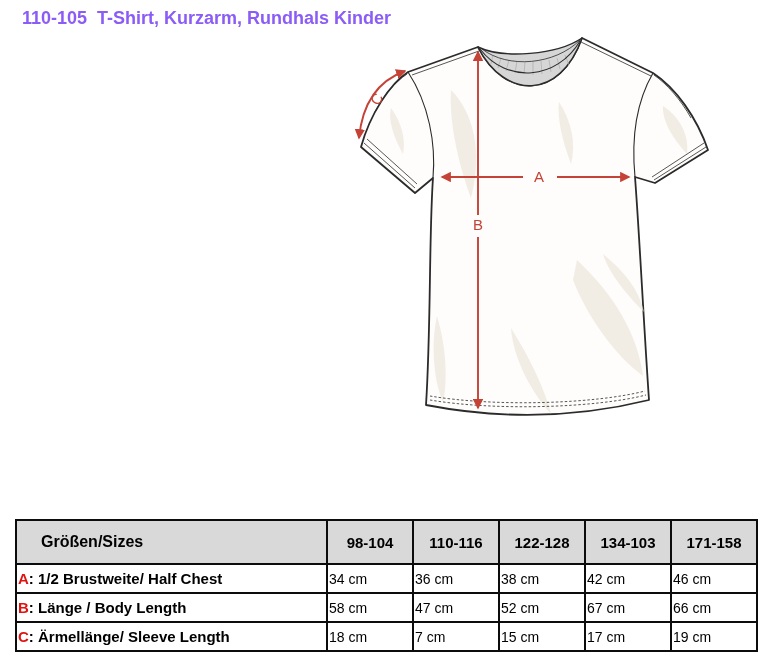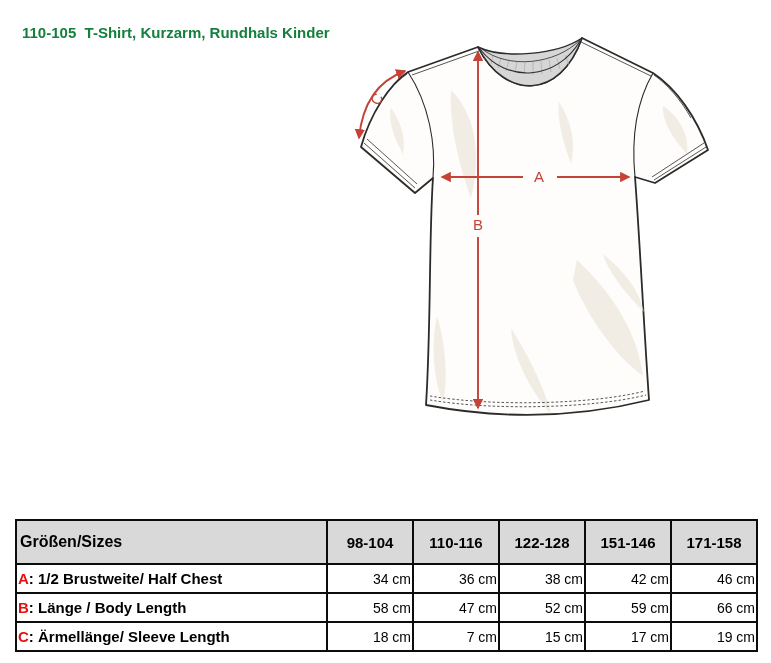--- a/index.html
+++ b/index.html
@@ -1,22 +1,22 @@
 <!DOCTYPE html>
 <html style="--accent-red: #c44236; --table-letter-red: #e01310; --table-header-bg: #d9d9d9; --collar-gray: #d6d6d6; --outline: #2b2b2b; --shade: #ebe5da;"><head>
 <meta charset="utf-8">
 <style>
   html,body { margin:0; padding:0; background:#ffffff; }
   .page {
     position:relative; width:771px; height:663px; background:#ffffff;
     font-family:"Liberation Sans", sans-serif; overflow:hidden;
   }
   .page-title {
-    position:absolute; left:22px; top:24px;
-    font-size:15px; font-weight:bold; color:#15803d; white-space:pre;
+    position:absolute; left:22px; top:8px;
+    font-size:18px; font-weight:bold; color:#8b5cf6; white-space:pre;
   }
   .diagram-wrap { position:absolute; left:345px; top:28px; width:400px; height:400px; }
 
   
   .outline   { fill:#fefdfb; stroke:var(--outline); stroke-width:1.8; stroke-linejoin:round; }
   .collarfil { fill:var(--collar-gray); stroke:var(--outline); stroke-width:1.4; stroke-linejoin:round; }
   .seam      { fill:none; stroke:var(--outline); stroke-width:1.1; }
   .thin      { fill:none; stroke:var(--outline); stroke-width:0.8; }
   .rib       { stroke:#ababab; stroke-width:0.7; }
   .dash      { fill:none; stroke:var(--outline); stroke-width:0.8; stroke-dasharray:2.5 2; }
@@ -26,22 +26,22 @@
   .meas-label{ fill:var(--accent-red); font-family:"Liberation Sans", sans-serif;
                font-size:15px; text-anchor:middle; }
 
   
   .size-table { position:absolute; left:15px; top:519px; border-collapse:collapse; table-layout:fixed; }
   .size-table th, .size-table td { border:2px solid #0c0c0c; overflow:hidden; }
   .size-table thead th {
     background:var(--table-header-bg); height:40px;
     font-size:15px; font-weight:bold; text-align:center; color:#000;
   }
-  .size-table thead th.corner { text-align:left; padding-left:3px; font-size:16px; }
-  .size-table tbody td { height:25px; text-align:right; font-size:14px; font-weight:normal; color:#000; }
+  .size-table thead th.corner { text-align:left; padding-left:24px; font-size:16px; }
+  .size-table tbody td { height:25px; text-align:left; font-size:14px; font-weight:normal; color:#000; }
   .size-table tbody td.rowlabel { text-align:left; font-weight:bold; font-size:15px; }
   .ltr { color:var(--table-letter-red); }
 </style>
 </head>
 <body>
 
 <div class="page">
 
   <div class="page-title">110-105  T-Shirt, Kurzarm, Rundhals Kinder</div>
 
@@ -129,39 +129,39 @@
       <col style="width:86px">
         <col style="width:86px">
         <col style="width:86px">
     </colgroup>
     <thead>
       <tr>
         <th class="corner">Größen/Sizes</th>
         <th>98-104</th>
         <th>110-116</th>
         <th>122-128</th>
-        <th>151-146</th>
+        <th>134-103</th>
         <th>171-158</th>
       </tr>
     </thead>
     <tbody>
       <tr>
         <td class="rowlabel"><span class="ltr">A</span><span>: 1/2 Brustweite/ Half Chest</span></td>
         <td>34 cm</td>
         <td>36 cm</td>
         <td>38 cm</td>
         <td>42 cm</td>
         <td>46 cm</td>
       </tr>
       <tr>
         <td class="rowlabel"><span class="ltr">B</span><span>: Länge / Body Length</span></td>
         <td>58 cm</td>
         <td>47 cm</td>
         <td>52 cm</td>
-        <td>59 cm</td>
+        <td>67 cm</td>
         <td>66 cm</td>
       </tr>
       <tr>
         <td class="rowlabel"><span class="ltr">C</span><span>: Ärmellänge/ Sleeve Length</span></td>
         <td>18 cm</td>
         <td>7 cm</td>
         <td>15 cm</td>
         <td>17 cm</td>
         <td>19 cm</td>
       </tr>

